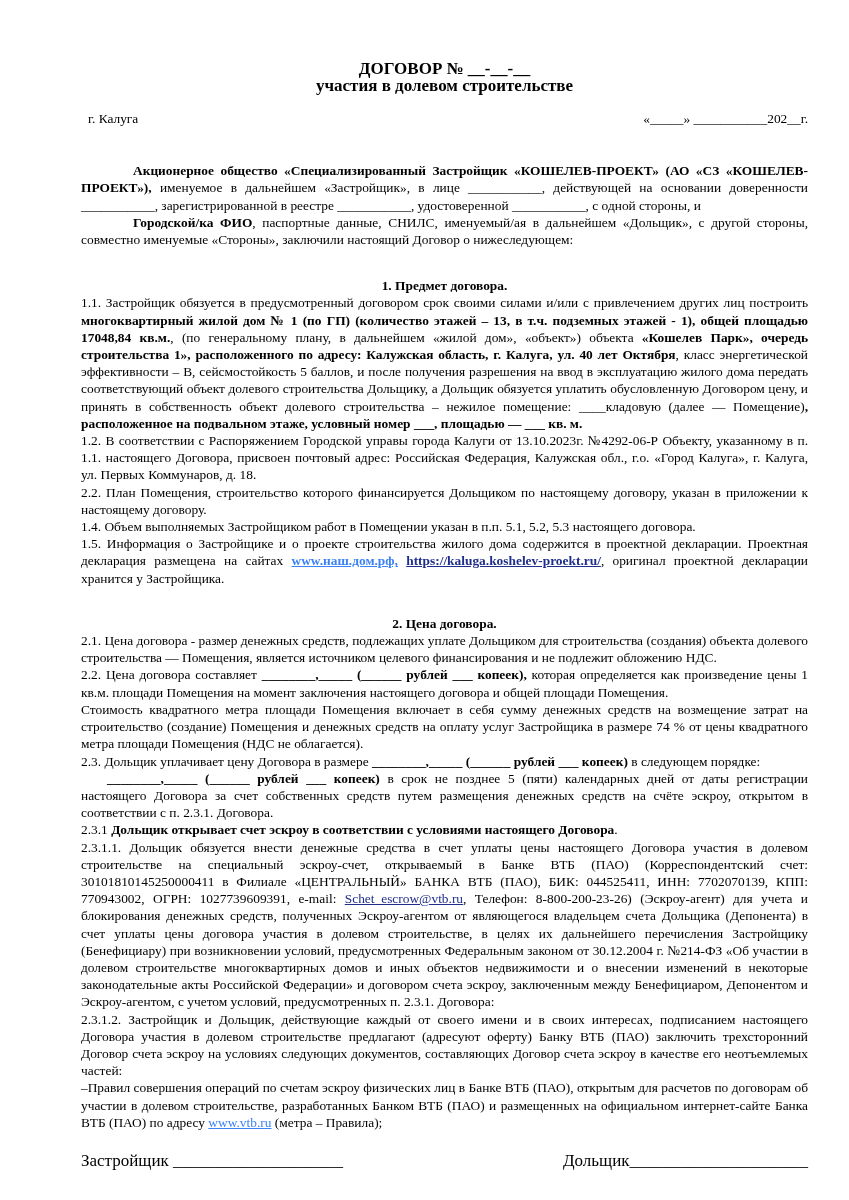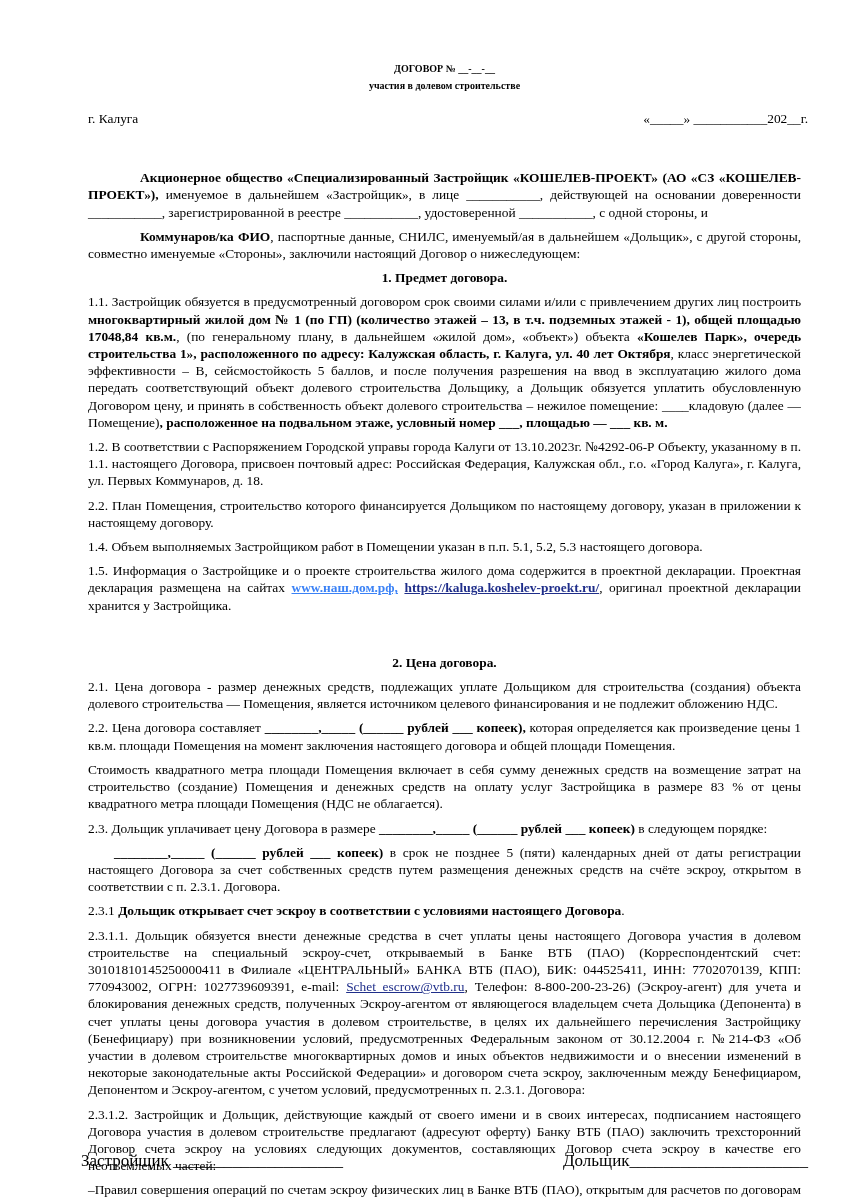--- a/index.html
+++ b/index.html
@@ -1,59 +1,59 @@
 <!DOCTYPE html>
 <html><head>
 <meta charset="utf-8">
 <style>
   html, body { margin: 0; padding: 0; background: #ffffff; }
   body { width: 849px; height: 1200px; position: relative; overflow: hidden;
          font-family: "Liberation Serif", "DejaVu Serif", serif; color: #000; }
   .page { position: absolute; left: 81px; top: 60px; width: 727px;
           font-size: 13.4px; line-height: 17.2px; }
   .b { font-weight: bold; }
-  .title { font-weight: bold; font-size: 10px; text-align: center; line-height: 17px; }
+  .title { font-weight: bold; font-size: 17px; text-align: center; line-height: 17px; }
   .headrow { display: flex; justify-content: space-between; padding-left: 7px; padding-right: 0; margin-top: 16px; }
   .justify { text-align: justify; }
   .indent { text-indent: 52px; }
-  p { margin: 7px; }
-  .sec-title { font-weight: bold; text-align: center; margin-top: 1px; }
+  p { margin: 0; }
+  .sec-title { font-weight: bold; text-align: center; margin-top: 29px; }
   a { color: #1f2e8a; text-decoration: underline; }
   a.plain { color: #3b82f6; }
   .spacer-lg { height: 35px; }
   .sign-row { position: absolute; left: 81px; top: 1151px; width: 727px; display: flex; justify-content: space-between; font-size: 17px; }
   .dash-item { text-align: justify; }
 </style>
 </head>
 <body>
 
 <div class="page">
   <div class="title">ДОГОВОР № __-__-__</div>
   <div class="title">участия в долевом строительстве</div>
   <div class="headrow">
     <span>г. Калуга</span>
     <span>«_____» ___________202__г.</span>
   </div>
 
   <div class="spacer-lg"></div>
 
   <p class="justify indent"><span class="b">Акционерное общество «Специализированный Застройщик «КОШЕЛЕВ-ПРОЕКТ» (АО «СЗ «КОШЕЛЕВ-ПРОЕКТ»),</span><span> именуемое в дальнейшем «Застройщик», в лице ___________, действующей на основании доверенности ___________, зарегистрированной в реестре ___________, удостоверенной ___________, с одной стороны, и</span></p>
-  <p class="justify indent"><span class="b">Коммунаров/ка ФИО</span><span>, паспортные данные, СНИЛС, именуемый/ая в дальнейшем «Дольщик», с другой стороны, совместно именуемые «Стороны», заключили настоящий Договор о нижеследующем:</span></p>
+  <p class="justify indent"><span class="b">Городской/ка ФИО</span><span>, паспортные данные, СНИЛС, именуемый/ая в дальнейшем «Дольщик», с другой стороны, совместно именуемые «Стороны», заключили настоящий Договор о нижеследующем:</span></p>
 
   <div class="sec-title">1. Предмет договора.</div>
   <p class="justify"><span>1.1. Застройщик обязуется в предусмотренный договором срок своими силами и/или с привлечением других лиц построить </span><span class="b">многоквартирный жилой дом № 1 (по ГП) (количество этажей – 13, в т.ч. подземных этажей - 1), общей площадью 17048,84 кв.м.</span><span>, (по генеральному плану, в дальнейшем «жилой дом», «объект») объекта </span><span class="b">«Кошелев Парк», очередь строительства 1», расположенного по адресу: Калужская область, г. Калуга, ул. 40 лет Октября</span><span>, класс энергетической эффективности – В, сейсмостойкость 5 баллов, и после получения разрешения на ввод в эксплуатацию жилого дома передать соответствующий объект долевого строительства Дольщику, а Дольщик обязуется уплатить обусловленную Договором цену, и принять в собственность объект долевого строительства – нежилое помещение: ____кладовую (далее — Помещение)</span><span class="b">, расположенное на подвальном этаже, условный номер ___, площадью — ___ кв. м.</span></p>
   <p class="justify">1.2. В соответствии с Распоряжением Городской управы города Калуги от 13.10.2023г. №4292-06-Р Объекту, указанному в п. 1.1. настоящего Договора, присвоен почтовый адрес: Российская Федерация, Калужская обл., г.о. «Город Калуга», г. Калуга, ул. Первых Коммунаров, д. 18.</p>
   <p class="justify">2.2. План Помещения, строительство которого финансируется Дольщиком по настоящему договору, указан в приложении к настоящему договору.</p>
   <p class="justify">1.4. Объем выполняемых Застройщиком работ в Помещении указан в п.п. 5.1, 5.2, 5.3 настоящего договора.</p>
   <p class="justify"><span>1.5. Информация о Застройщике и о проекте строительства жилого дома содержится в проектной декларации. Проектная декларация размещена на сайтах </span><a class="plain b" href="#">www.наш.дом.рф,</a> <a class="b" href="#">https://kaluga.koshelev-proekt.ru/</a><span>, оригинал проектной декларации хранится у Застройщика.</span></p>
 
-  <div class="sec-title" style="margin-top:40px">2. Цена договора.</div>
+  <div class="sec-title" style="margin-top:28px">2. Цена договора.</div>
   <p class="justify">2.1. Цена договора - размер денежных средств, подлежащих уплате Дольщиком для строительства (создания) объекта долевого строительства — Помещения, является источником целевого финансирования и не подлежит обложению НДС.</p>
   <p class="justify"><span>2.2. Цена договора составляет </span><span class="b">________,_____ (______ рублей ___ копеек),</span><span> которая определяется как произведение цены 1 кв.м. площади Помещения на момент заключения настоящего договора и общей площади Помещения.</span></p>
-  <p class="justify">Стоимость квадратного метра площади Помещения включает в себя сумму денежных средств на возмещение затрат на строительство (создание) Помещения и денежных средств на оплату услуг Застройщика в размере 83 % от цены квадратного метра площади Помещения (НДС не облагается).</p>
+  <p class="justify">Стоимость квадратного метра площади Помещения включает в себя сумму денежных средств на возмещение затрат на строительство (создание) Помещения и денежных средств на оплату услуг Застройщика в размере 74 % от цены квадратного метра площади Помещения (НДС не облагается).</p>
   <p class="justify"><span>2.3. Дольщик уплачивает цену Договора в размере </span><span class="b">________,_____ (______ рублей ___ копеек)</span><span> в следующем порядке:</span></p>
   <p class="justify" style="text-indent:26px"><span class="b">________,_____ (______ рублей ___ копеек)</span><span> в срок не позднее 5 (пяти) календарных дней от даты регистрации настоящего Договора за счет собственных средств путем размещения денежных средств на счёте эскроу, открытом в соответствии с п. 2.3.1. Договора.</span></p>
   <p class="justify"><span>2.3.1 </span><span class="b">Дольщик открывает счет эскроу в соответствии с условиями настоящего Договора</span><span>.</span></p>
   <p class="justify"><span>2.3.1.1. Дольщик обязуется внести денежные средства в счет уплаты цены настоящего Договора участия в долевом строительстве на специальный эскроу-счет, открываемый в Банке ВТБ (ПАО) (Корреспондентский счет: 30101810145250000411 в Филиале «ЦЕНТРАЛЬНЫЙ» БАНКА ВТБ (ПАО), БИК: 044525411, ИНН: 7702070139, КПП: 770943002, ОГРН: 1027739609391, e-mail: </span><a href="#">Schet_escrow@vtb.ru</a><span>, Телефон: 8-800-200-23-26) (Эскроу-агент) для учета и блокирования денежных средств, полученных Эскроу-агентом от являющегося владельцем счета Дольщика (Депонента) в счет уплаты цены договора участия в долевом строительстве, в целях их дальнейшего перечисления Застройщику (Бенефициару) при возникновении условий, предусмотренных Федеральным законом от 30.12.2004 г. №214-ФЗ «Об участии в долевом строительстве многоквартирных домов и иных объектов недвижимости и о внесении изменений в некоторые законодательные акты Российской Федерации» и договором счета эскроу, заключенным между Бенефициаром, Депонентом и Эскроу-агентом, с учетом условий, предусмотренных п. 2.3.1. Договора:</span></p>
   <p class="justify">2.3.1.2. Застройщик и Дольщик, действующие каждый от своего имени и в своих интересах, подписанием настоящего Договора участия в долевом строительстве предлагают (адресуют оферту) Банку ВТБ (ПАО) заключить трехсторонний Договор счета эскроу на условиях следующих документов, составляющих Договор счета эскроу в качестве его неотъемлемых частей:</p>
   <p class="dash-item"><span>–Правил совершения операций по счетам эскроу физических лиц в Банке ВТБ (ПАО), открытым для расчетов по договорам об участии в долевом строительстве, разработанных Банком ВТБ (ПАО) и размещенных на официальном интернет-сайте Банка ВТБ (ПАО) по адресу </span><a class="plain" href="#">www.vtb.ru</a><span> (метра – Правила);</span></p>
 </div>
 
 <div class="sign-row">
   <span>Застройщик ____________________</span>

